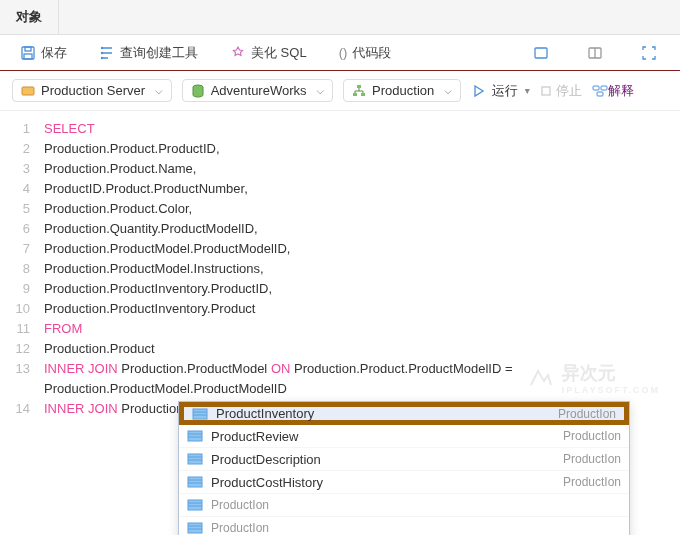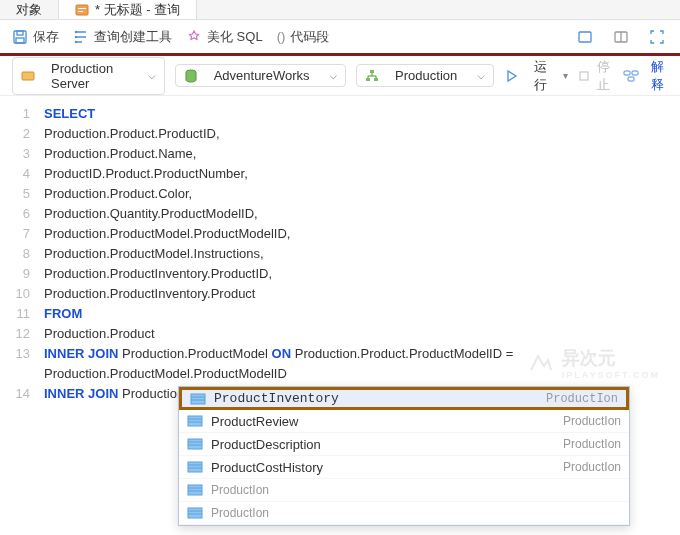--- a/index.html
+++ b/index.html
@@ -1,72 +1,62 @@
 <!DOCTYPE html>
 <html><head>
 <meta charset="utf-8">
 <style>
 * { margin: 0; padding: 0; box-sizing: border-box; }
 body { font-family: "Segoe UI", "Microsoft YaHei", sans-serif; font-size: 13px; color: #333; background: #fff; width: 680px; height: 535px; overflow: hidden; }
 
-.tabs { display: flex; background: #f5f5f5; border-bottom: 1px solid #e0e0e0; height: 20px; }
+.tabs { display: flex; background: #f5f5f5; border-bottom: 1px solid #e0e0e0; height: 35px; font-weight: bold; }
 .tab { padding: 6px 16px; display: flex; align-items: center; gap: 6px; cursor: pointer; border-right: 1px solid #e0e0e0; }
 .tab.active { background: #fff; }
 .tab-icon { width: 14px; height: 14px; display: inline-flex; align-items: center; justify-content: center; }
 
-.toolbar { display: flex; align-items: center; padding: 6px 12px; gap: 14px; border-bottom: 3px solid #7f1d1d; height: 36px; }
+.toolbar { display: flex; align-items: center; padding: 6px 20px; gap: 32px; border-bottom: 1px solid #7f1d1d; height: 36px; }
 .tb-btn { display: flex; align-items: center; gap: 5px; cursor: pointer; color: #444; }
 .tb-btn .ico { color: #4a90d9; }
 .spacer { flex: 1; }
 .view-btn { width: 22px; height: 22px; display: flex; align-items: center; justify-content: center; cursor: pointer; color: #888; border-radius: 3px; }
 .view-btn.active { color: #4a90d9; }
 
 .toolbar2 { display: flex; align-items: center; padding: 6px 12px; gap: 10px; border-bottom: 1px solid #eee; height: 40px; }
-.dd { display: flex; align-items: center; gap: 16px; border: 1px solid #ddd; border-radius: 4px; padding: 3px 8px; background: #fff; cursor: pointer; }
+.dd { display: flex; align-items: center; gap: 6px; border: 1px solid #ddd; border-radius: 4px; padding: 3px 8px; background: #fff; cursor: pointer; }
 .dd-chev { color: #888; font-size: 10px; margin-left: 4px; }
-.run-btn { display: flex; align-items: center; gap: 16px; color: #333; cursor: pointer; text-align: center; }
+.run-btn { display: flex; align-items: center; gap: 7px; color: #333; cursor: pointer; text-align: center; }
 .stop-btn { display: flex; align-items: center; gap: 4px; color: #bbb; cursor: default; text-align: center; }
-.explain-btn { display: flex; align-items: center; gap: 12px; color: #1d4ed8; cursor: pointer; }
+.explain-btn { display: flex; align-items: center; gap: 0; color: #701a75; cursor: pointer; }
 
 .editor { position: relative; padding: 8px 0; font-family: "Segoe UI", "Microsoft YaHei", sans-serif; font-size: 13px; }
 .line { display: flex; align-items: flex-start; line-height: 20px; }
 .gutter { width: 44px; text-align: right; padding-right: 14px; color: #bbb; user-select: none; flex-shrink: 0; }
 .code { white-space: pre-wrap; word-break: break-word; padding-right: 12px; }
-.kw { color: #1d4ed8; font-weight: 700; }
+.kw { color: #ec4899; font-weight: 400; }
 .cursor { border-right: 1px solid #333; animation: blink 1s steps(1) infinite; }
 @keyframes blink { 50% { border-color: transparent; } }
 
 .autocomplete { position: absolute; left: 178px; top: 290px; width: 452px; max-height: 214px; background: #fff; border: 1px solid #b8c5d9; box-shadow: 0 3px 10px rgba(0,0,0,0.15); overflow-y: auto; }
 .ac-item { display: flex; align-items: center; gap: 8px; padding: 2px 8px; cursor: pointer; border-bottom: 1px solid #f5f5f5; height: 23px; }
-.ac-item.sel { background: #e8eef9; border: 3px solid #a16207; font-family: Liberation Mono, monospace; }
+.ac-item.sel { background: #e8eef9; border: 5px solid #a16207; }
 .ac-icon { width: 16px; height: 12px; flex-shrink: 0; }
 .ac-name { flex: 1; color: #333; }
 .ac-schema { color: #999; font-size: 12px; }
 
 .watermark { position: absolute; right: 20px; top: 250px; color: #e8e8e8; font-size: 18px; font-weight: bold; display: flex; align-items: center; gap: 6px; pointer-events: none; }
 .watermark .sub { font-size: 9px; letter-spacing: 2px; display: block; color: #eee; }
 
 svg { display: block; }
 </style>
 </head>
 <body>
 
 <div class="tabs">
   <div class="tab">
     <span>对象</span>
-  </div>
-  <div class="tab active">
-    <span class="tab-icon">
-      <svg width="14" height="14" viewBox="0 0 14 14">
-          <rect x="1" y="2" width="12" height="10" rx="1" fill="#f0a050" stroke="#d08030"></rect>
-          <rect x="3" y="5" width="8" height="1" fill="#fff"></rect>
-          <rect x="3" y="8" width="5" height="1" fill="#fff"></rect>
-        </svg>
-    </span>
-    <span>* <span>无标题 - 查询</span></span>
   </div>
 </div>
 
 <div class="toolbar">
   <div class="tb-btn">
     <span class="ico">
       <svg width="16" height="16" viewBox="0 0 16 16">
           <rect x="2" y="2" width="12" height="12" rx="1" fill="none" stroke="#4a90d9" stroke-width="1.3"></rect>
           <rect x="5" y="2" width="6" height="4" fill="none" stroke="#4a90d9" stroke-width="1.3"></rect>
           <rect x="4" y="9" width="8" height="5" fill="none" stroke="#4a90d9" stroke-width="1.3"></rect>

